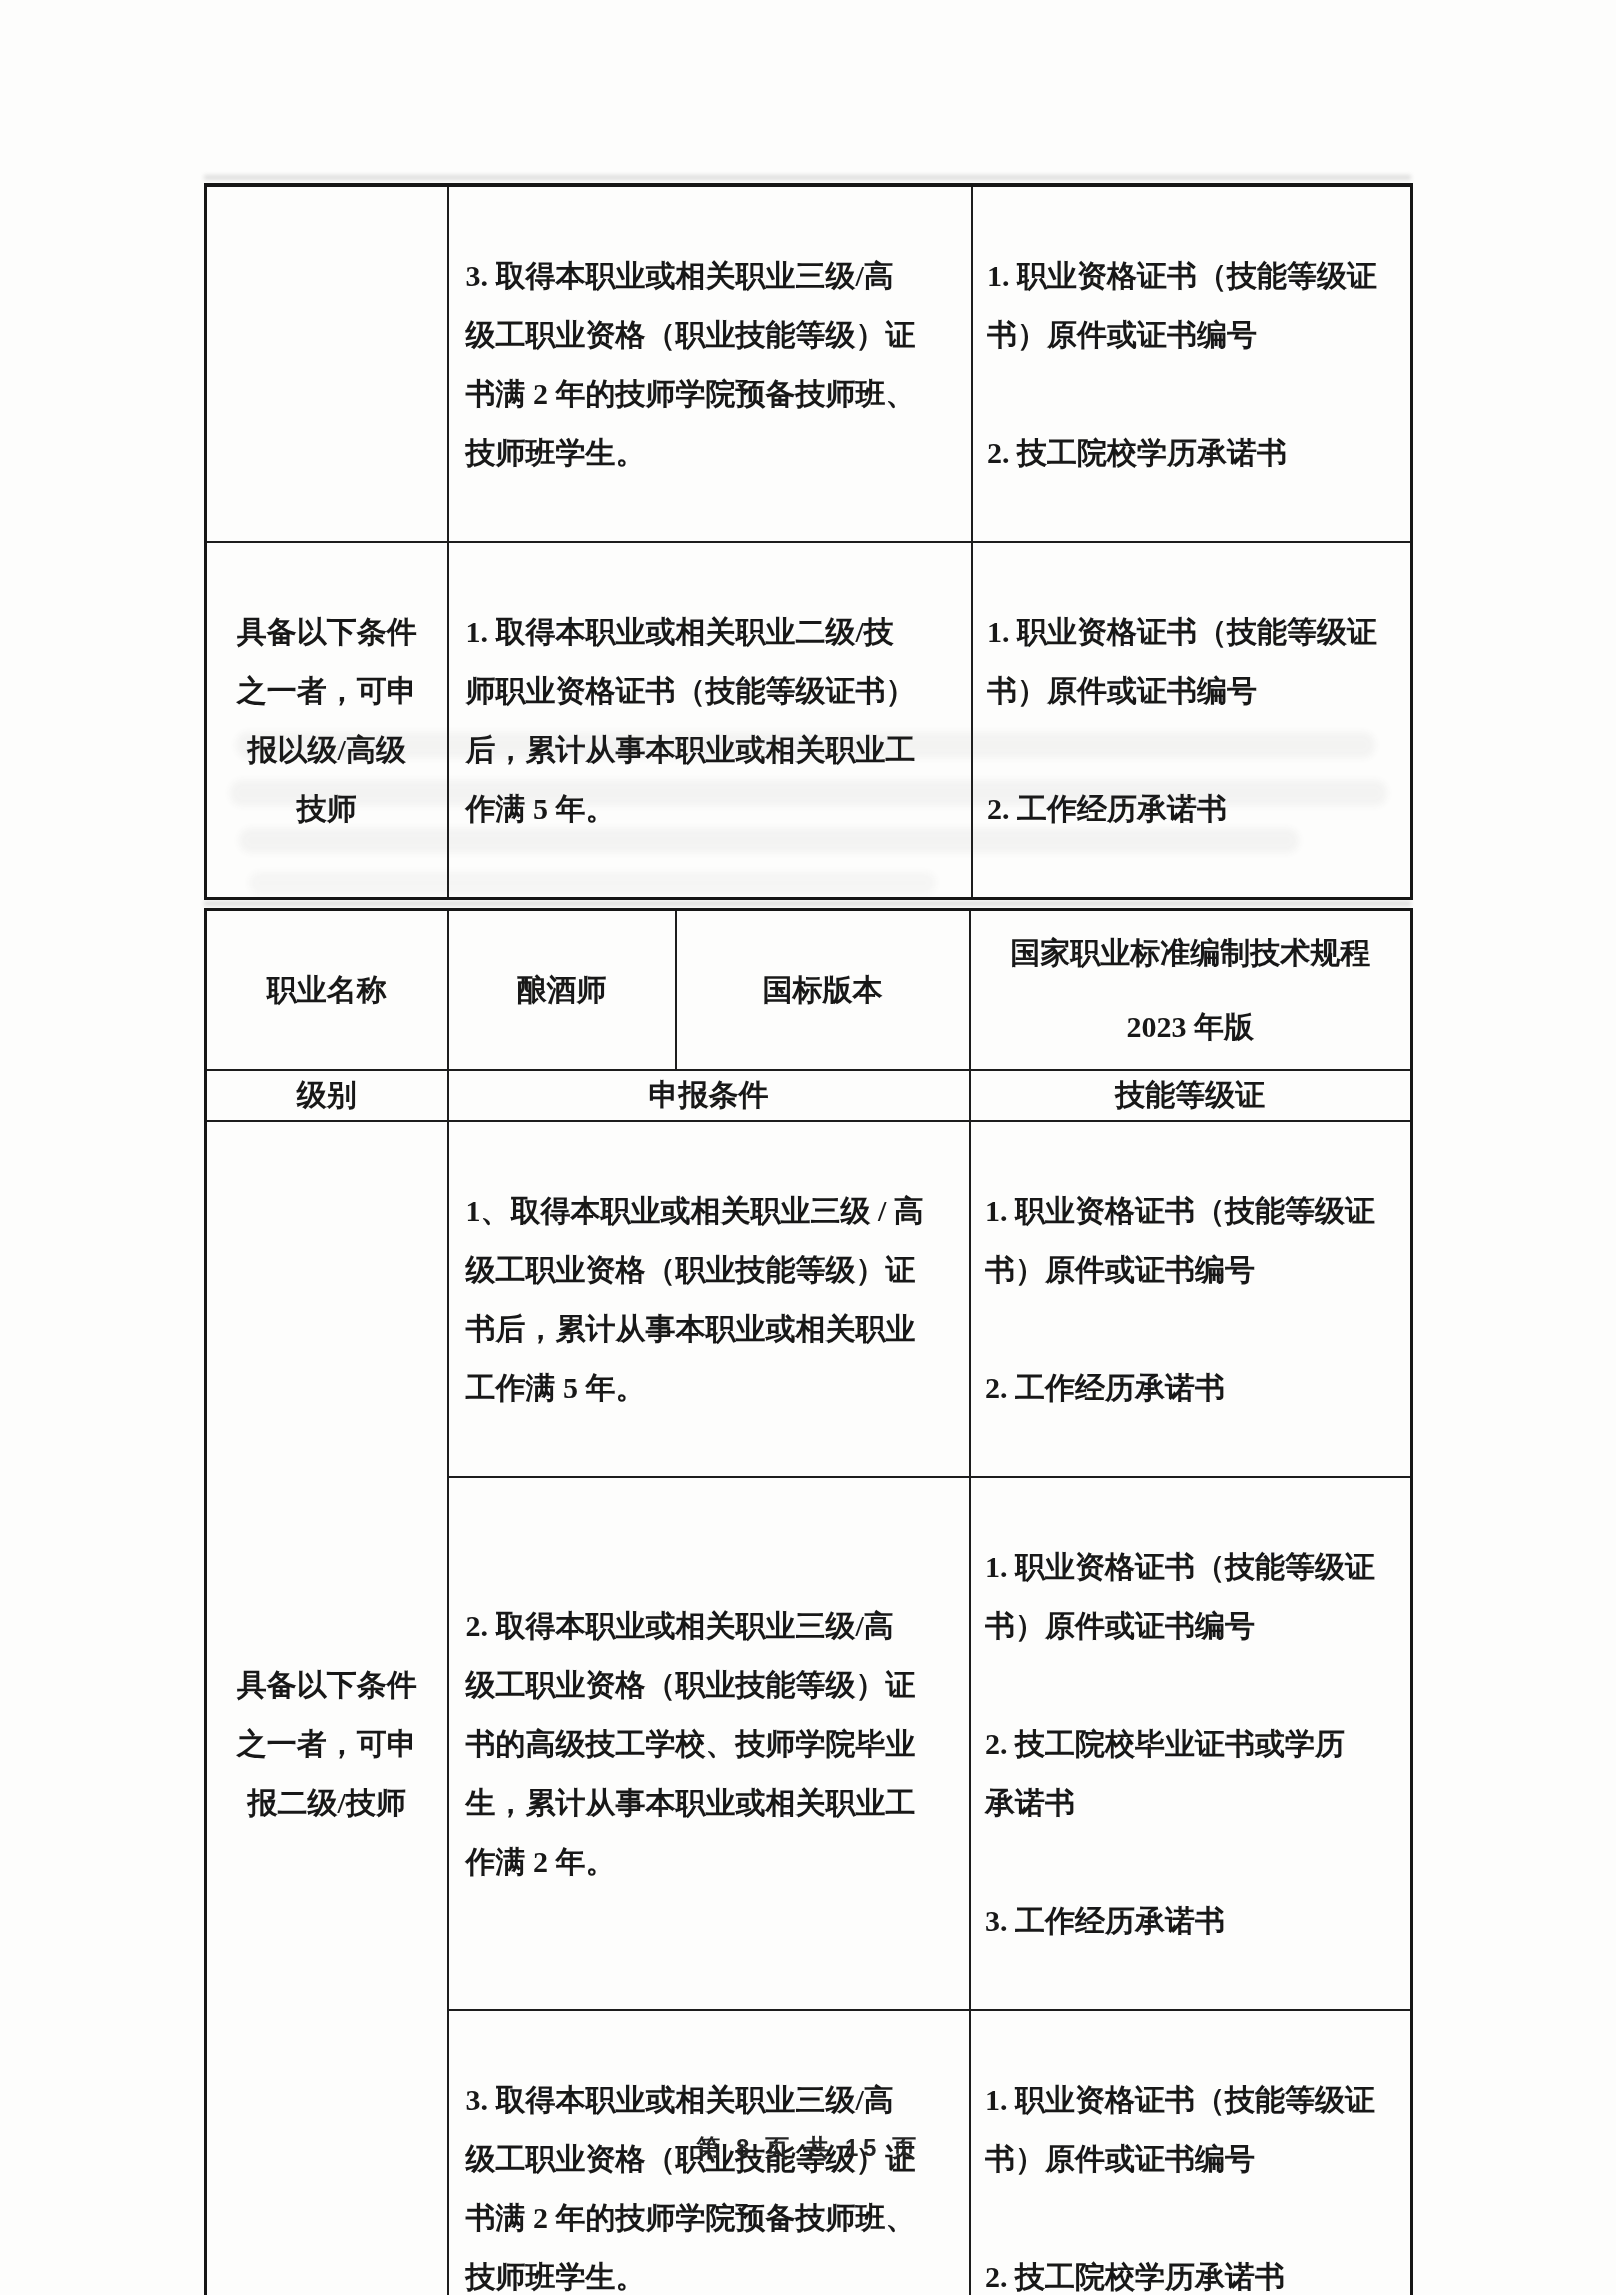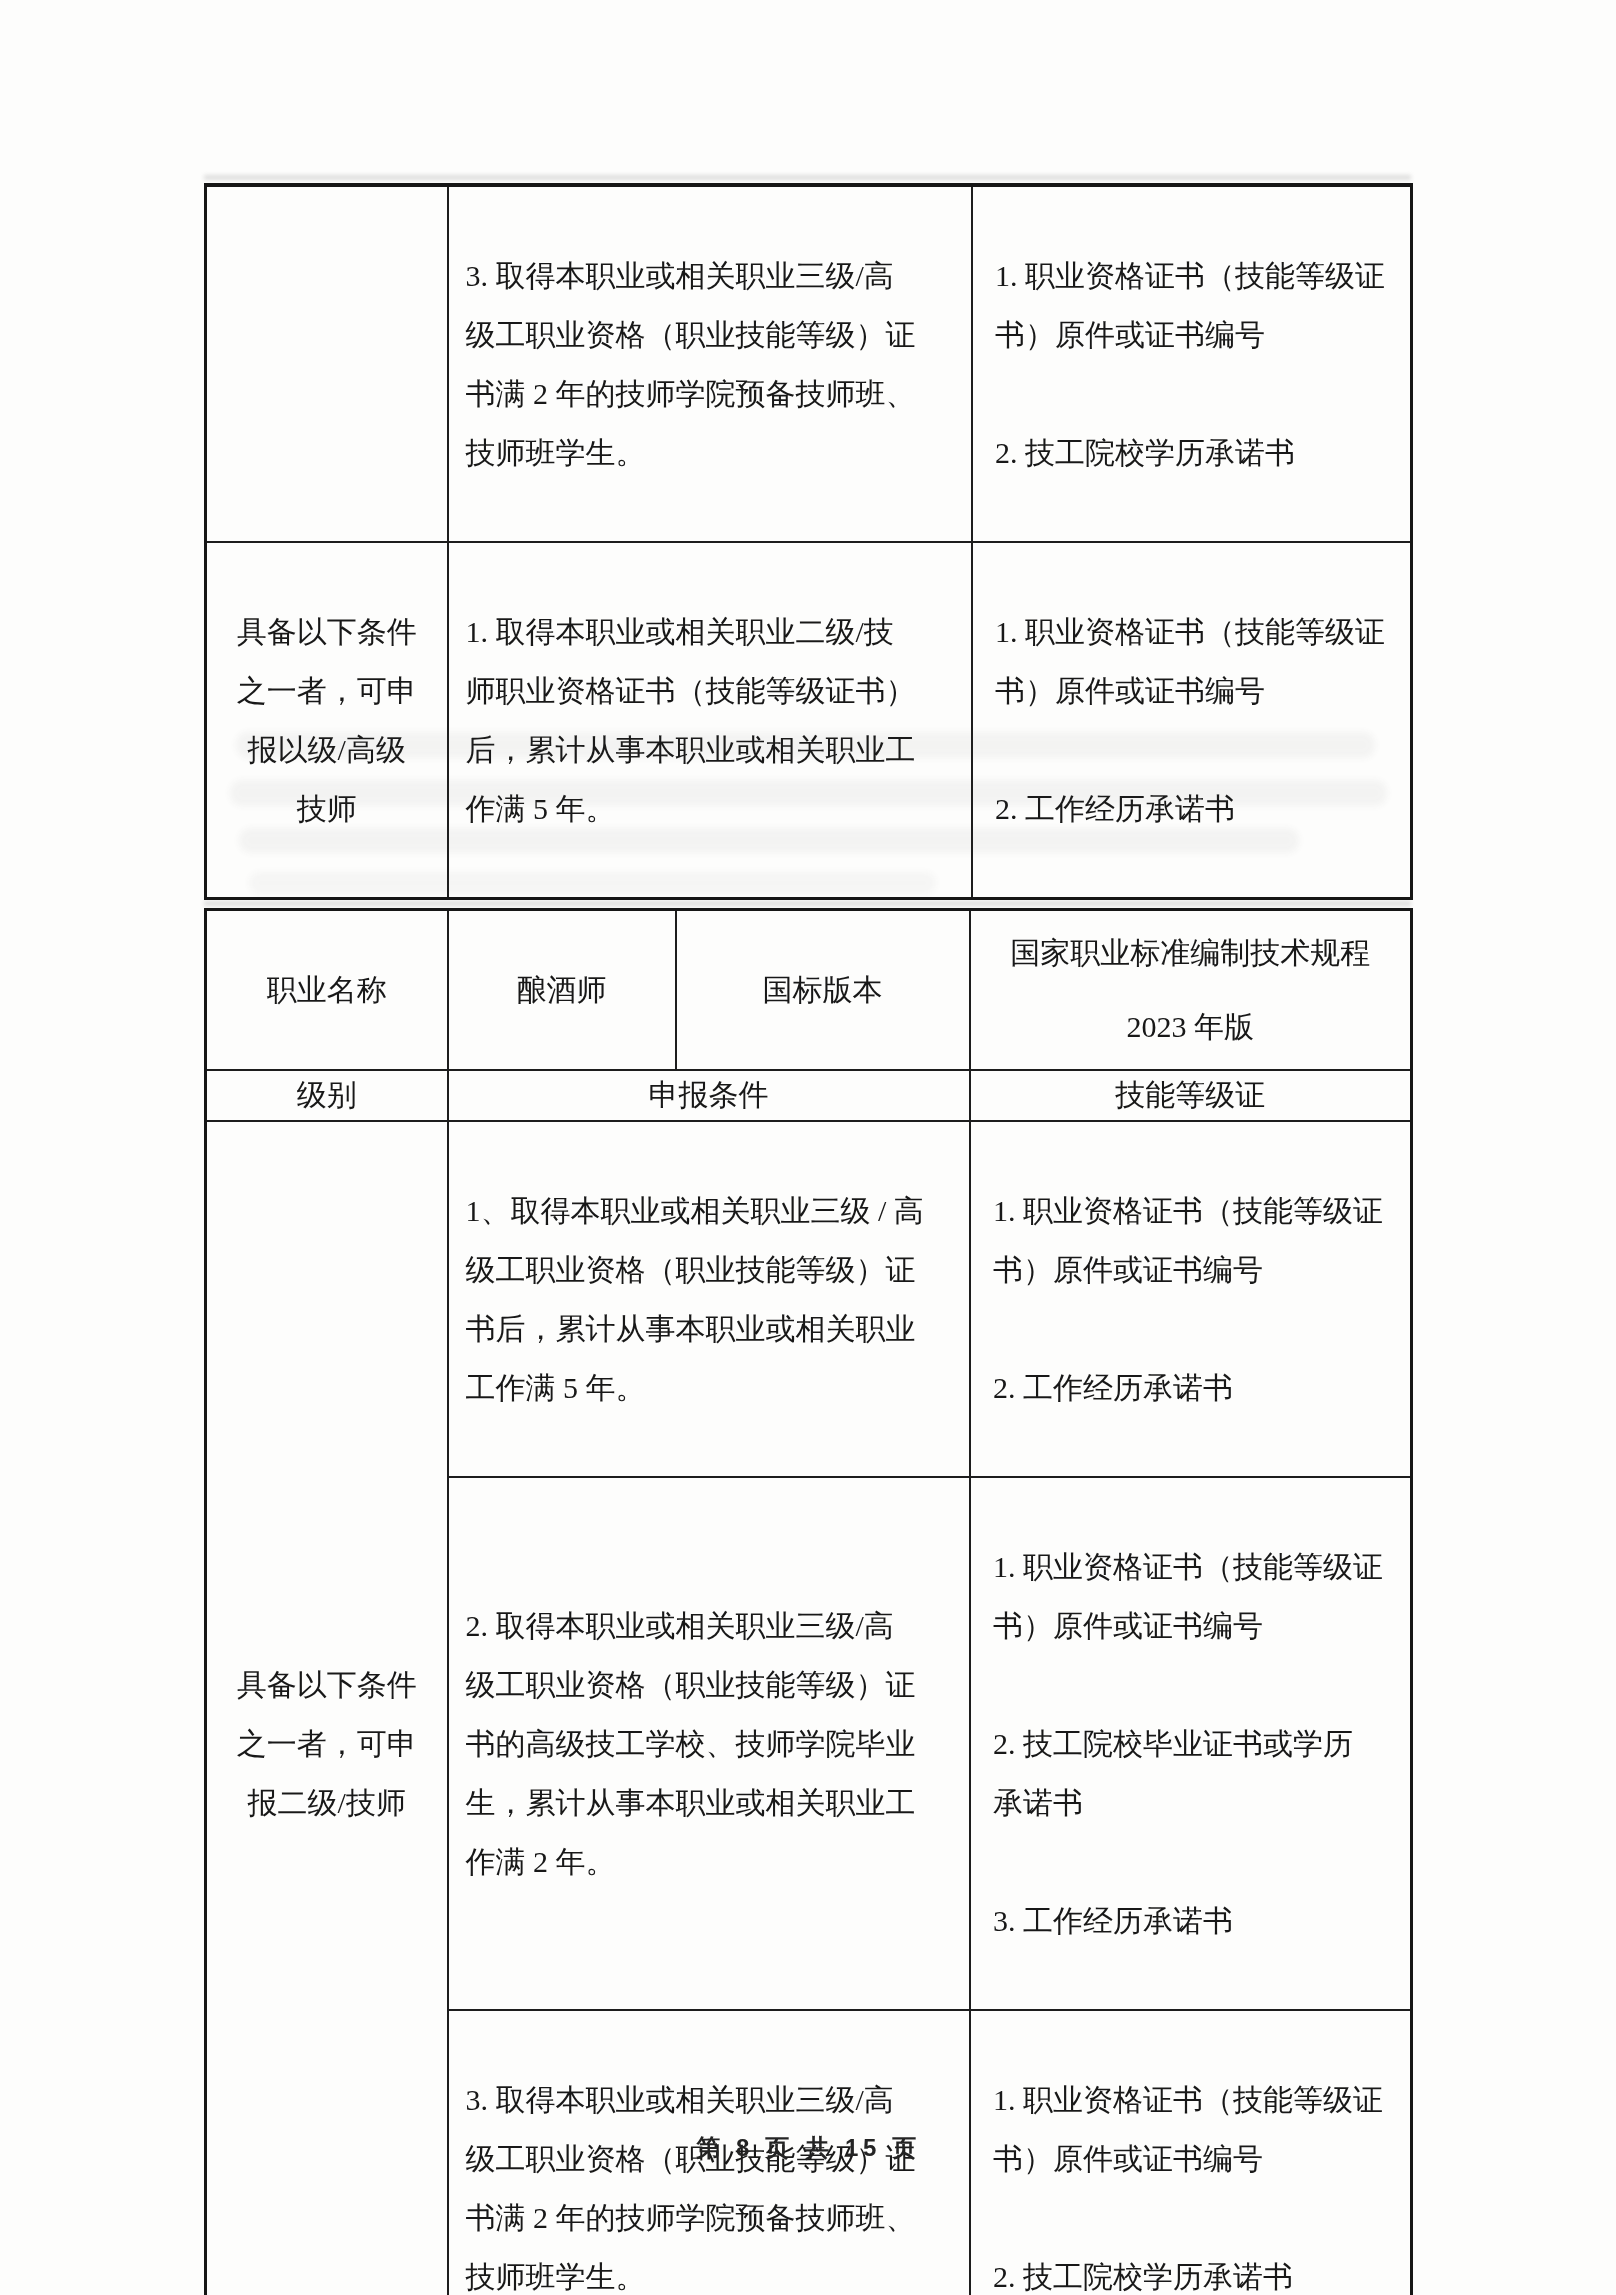--- a/index.html
+++ b/index.html
@@ -15,33 +15,33 @@
   .tbl {
     position:absolute;
     border-collapse:collapse;
     table-layout:fixed;
     background:transparent;
   }
   .tbl td {
     border:2px solid #1d1d1d;
     vertical-align:middle;
     font-size:30px;
-    font-weight:400;
+    font-weight:700;
     line-height:59px;
     overflow:hidden;
   }
   .t1 { left:204px; top:183px; width:1207px; border:3.3px solid #161616; border-top-width:4.6px; }
   .t2 { left:204px; top:908px; width:1207px; border:3.3px solid #161616; }
   td.lvl  { text-align:center; white-space:pre-line; padding:0 5.2px;margin-top:43px; }
   td.cond { text-align:left;  white-space:pre-line; padding:0 26px 0 17px; }
   td.mat  { text-align:left;  white-space:pre-line; padding:0 11.8px 0 14.4px; }
   td.hdr  { text-align:center; white-space:pre-line; padding:0 6.5px; }
   td.hdr-tall { line-height:74px; }
   td.hdr-slim { line-height:46px;text-align:center; }
-  .mat .mi { white-space:pre-line;margin-left:8px; }
+  .mat .mi { white-space:pre-line; }
   .footer {
     position:absolute;
     top:2132px; left:0; width:100%;
     text-align:center;
     font-family:"Liberation Sans","DejaVu Sans",sans-serif;
     font-size:24px; font-weight:600;
     letter-spacing:4.6px;
     color:#242424;
   }
   

